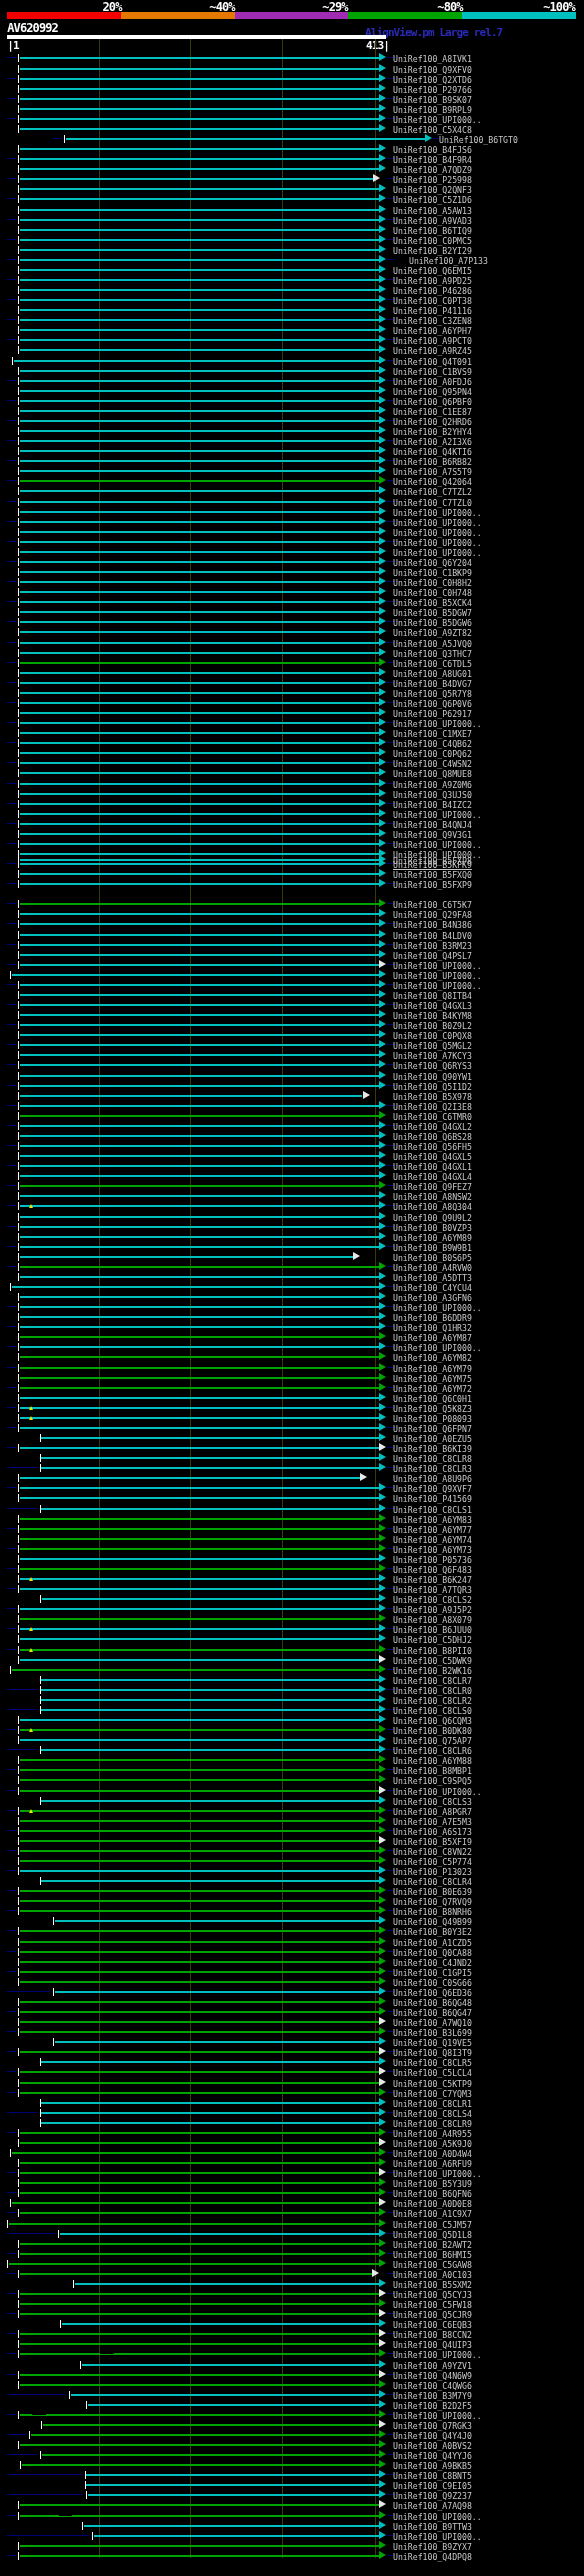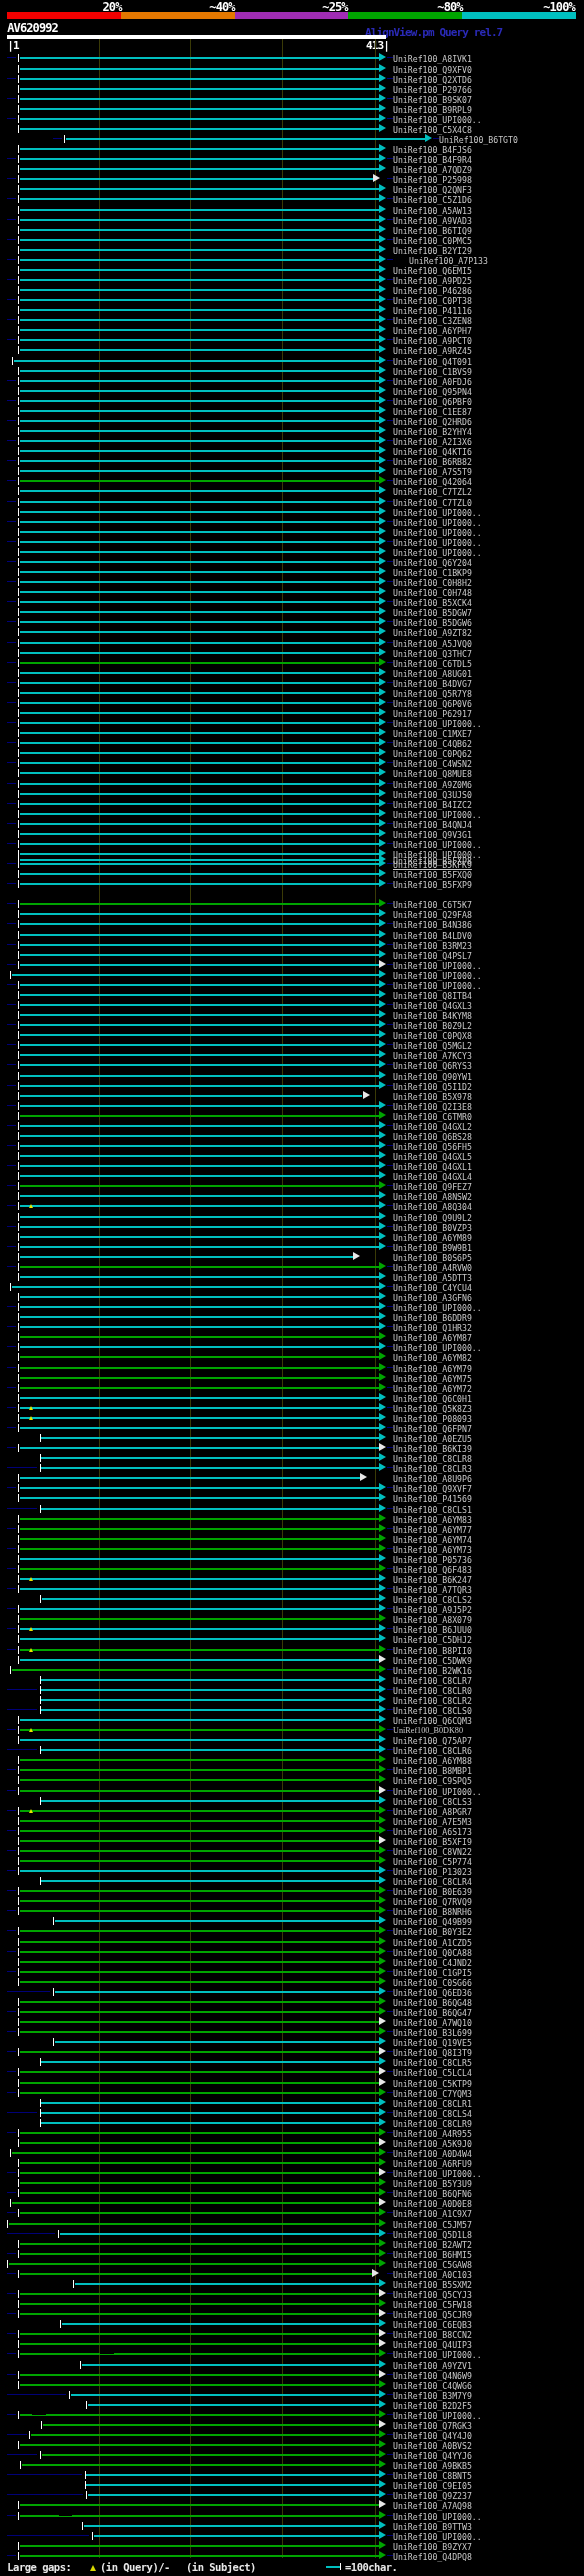--- a/index.html
+++ b/index.html
@@ -30,28 +30,28 @@
 </head>
 <body>
 
 <div id="screen">
   <div id="scalebar">
       <div class="seg" style="left: 7.3px; width: 114px; background: rgb(242, 0, 0);"></div>
       <div class="pct" style="left: 112px;">20%</div>
       <div class="seg" style="left: 121px; width: 114px; background: rgb(229, 120, 0);"></div>
       <div class="pct" style="left: 222px;">~40%</div>
       <div class="seg" style="left: 235px; width: 114px; background: rgb(160, 44, 180);"></div>
-      <div class="pct" style="left: 335px;">~25%</div>
+      <div class="pct" style="left: 335px;">~29%</div>
       <div class="seg" style="left: 348px; width: 114px; background: rgb(0, 164, 0);"></div>
       <div class="pct" style="left: 450px;">~80%</div>
       <div class="seg" style="left: 462px; width: 114px; background: rgb(0, 191, 191);"></div>
       <div class="pct" style="left: 559px;">~100%</div>
     </div>
   <div class="abs" id="queryid">AV620992</div>
-  <div class="abs" id="apptitle">AlignView.pm Query rel.7</div>
+  <div class="abs" id="apptitle">AlignView.pm Large rel.7</div>
   <div class="abs" id="qbar"></div>
   <div class="rulnum" style="left:7.3px;">|<span>1</span></div>
   <div class="rulnum" style="left:366px;"><span>413</span>|</div>
   <div id="gridlayer">
       <div class="grid" style="left: 99px; background: rgb(58, 58, 6);"></div>
       <div class="grid" style="left: 190px; background: rgb(58, 58, 6);"></div>
       <div class="grid" style="left: 282px; background: rgb(58, 58, 6);"></div>
       <div class="grid" style="left: 375px; background: rgb(58, 58, 6);"></div>
     </div>
   <div id="rows">
@@ -1220,21 +1220,21 @@
         <div class="arr" style="left: 379px; border-left: 7.3px solid rgb(0, 191, 191);"></div>
         <div class="lbl" style="color: rgb(200, 200, 200);">UniRef100_Q6CQM3</div>
       </div>
       <div class="row" style="top: 1725px;">
         <div class="navy" style="left: 7.3px; width: 8.3px;"></div>
         <div class="navy" style="left: 387px; width: 6.4px;"></div>
         <div class="tick" style="left: 18.4px;"></div>
         <div class="bar" style="left: 20px; width: 359px; background: rgb(0, 164, 0);"></div>
         <div class="mark" style="left: 29px;"></div>
         <div class="arr" style="left: 379px; border-left: 7.3px solid rgb(0, 164, 0);"></div>
-        <div class="lbl" style="color: rgb(200, 200, 200); font-family: Liberation Serif, serif;">UniRef100_B0DK80</div>
+        <div class="lbl" style="color: rgb(200, 200, 200);">UniRef100_B0DK80</div>
       </div>
       <div class="row" style="top: 1735px;">
         <div class="tick" style="left: 18.4px;"></div>
         <div class="bar" style="left: 20px; width: 359px; background: rgb(0, 191, 191);"></div>
         <div class="arr" style="left: 379px; border-left: 7.3px solid rgb(0, 191, 191);"></div>
         <div class="lbl" style="color: rgb(200, 200, 200);">UniRef100_Q75AP7</div>
       </div>
       <div class="row" style="top: 1745px;">
         <div class="navy" style="left: 7.3px; width: 29.5px;"></div>
         <div class="navy" style="left: 387px; width: 6.4px;"></div>
@@ -1803,23 +1803,14 @@
       </div>
       <div class="row" style="top: 2551px;">
         <div class="navy" style="left: 7.3px; width: 8.3px;"></div>
         <div class="navy" style="left: 387px; width: 6.4px;"></div>
         <div class="tick" style="left: 18.4px;"></div>
         <div class="bar" style="left: 20px; width: 359px; background: rgb(0, 164, 0);"></div>
         <div class="arr" style="left: 379px; border-left: 7.3px solid rgb(0, 164, 0);"></div>
         <div class="lbl" style="color: rgb(200, 200, 200);">UniRef100_Q4DPQ8</div>
       </div>
     </div>
-  <div class="abs" id="legend">
-    <span class="t" style="left:7.3px;">Large gaps: </span>
-    <span class="ltri" style="left:90px;"></span>
-    <span class="t" style="left:100px;">(in Query)/- </span>
-    <span class="t" style="left:186px;">(in Subject)</span>
-    <span id="lswatch" style="background: rgb(0, 191, 191);"></span>
-    <span id="lswtick"></span>
-    <span class="t" style="left:345px;">=100char.</span>
-  </div>
 </div>
 
 
 </body></html>

